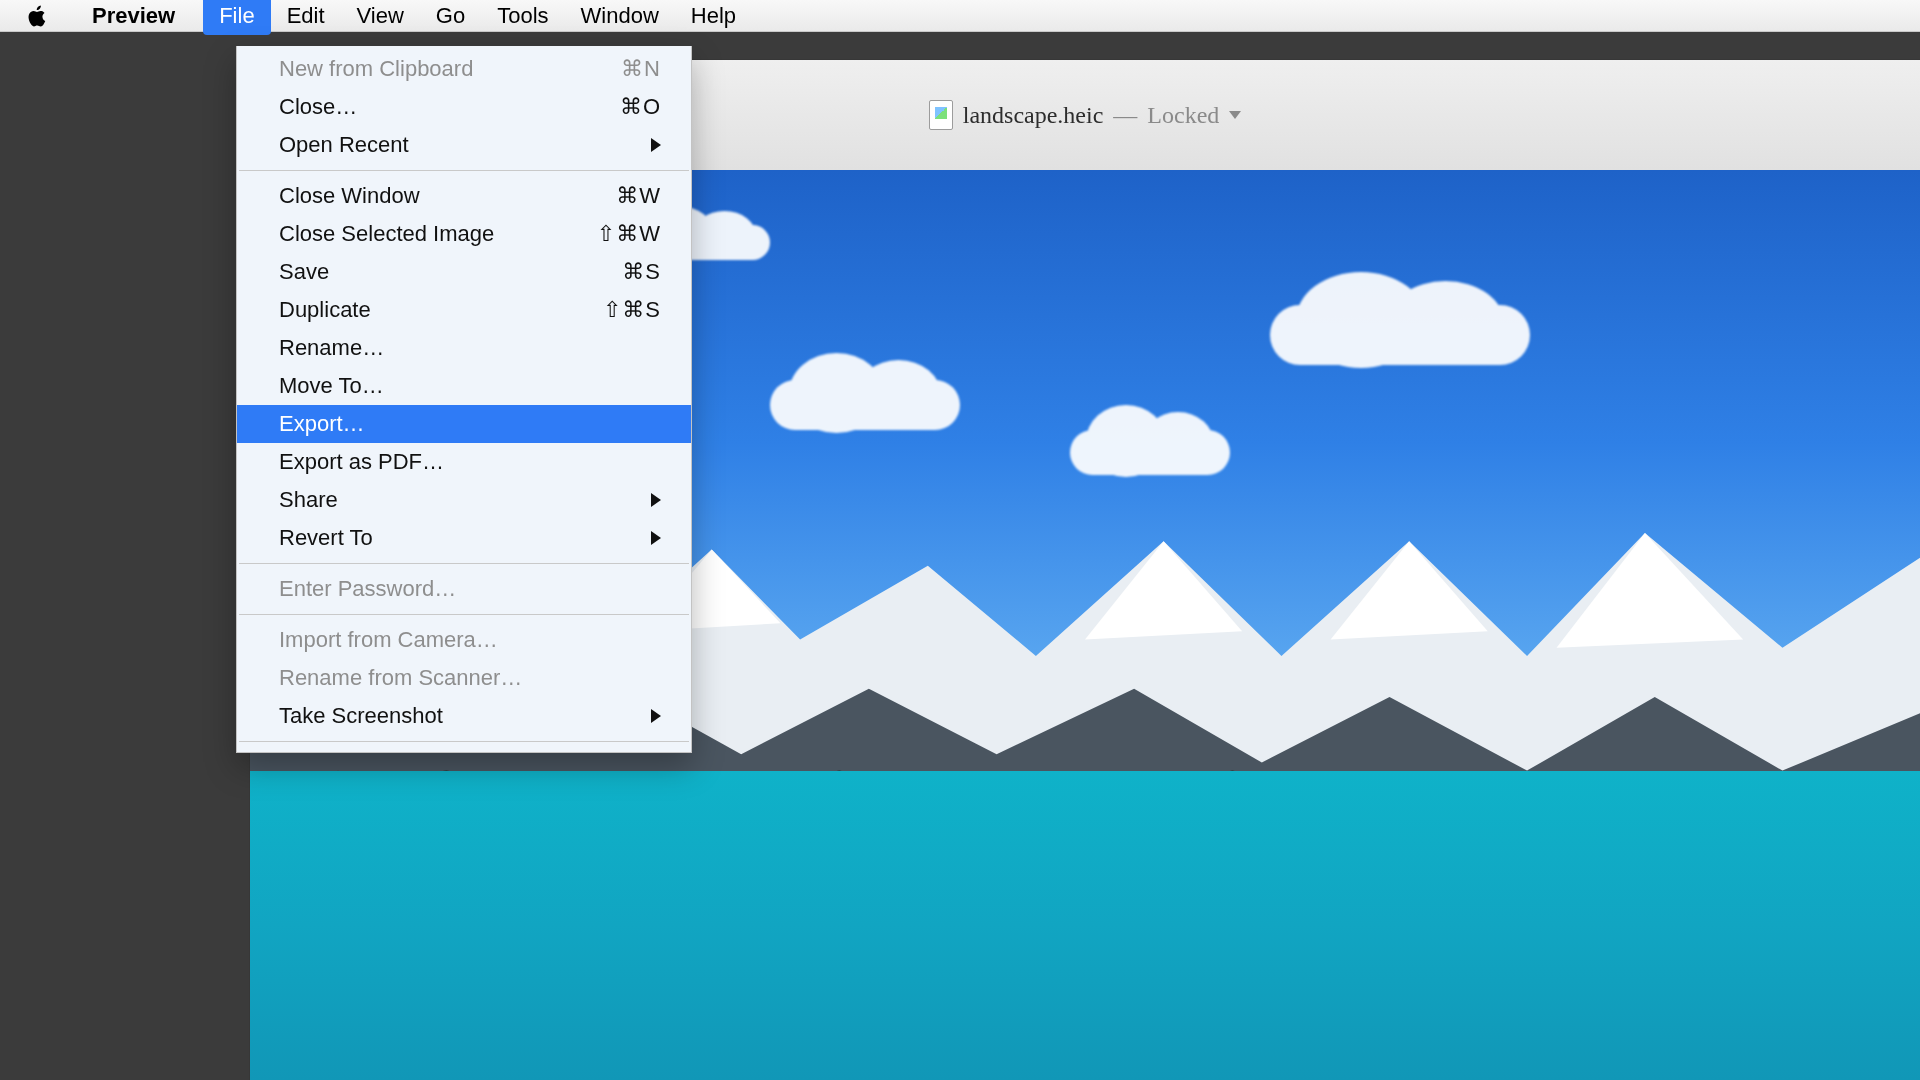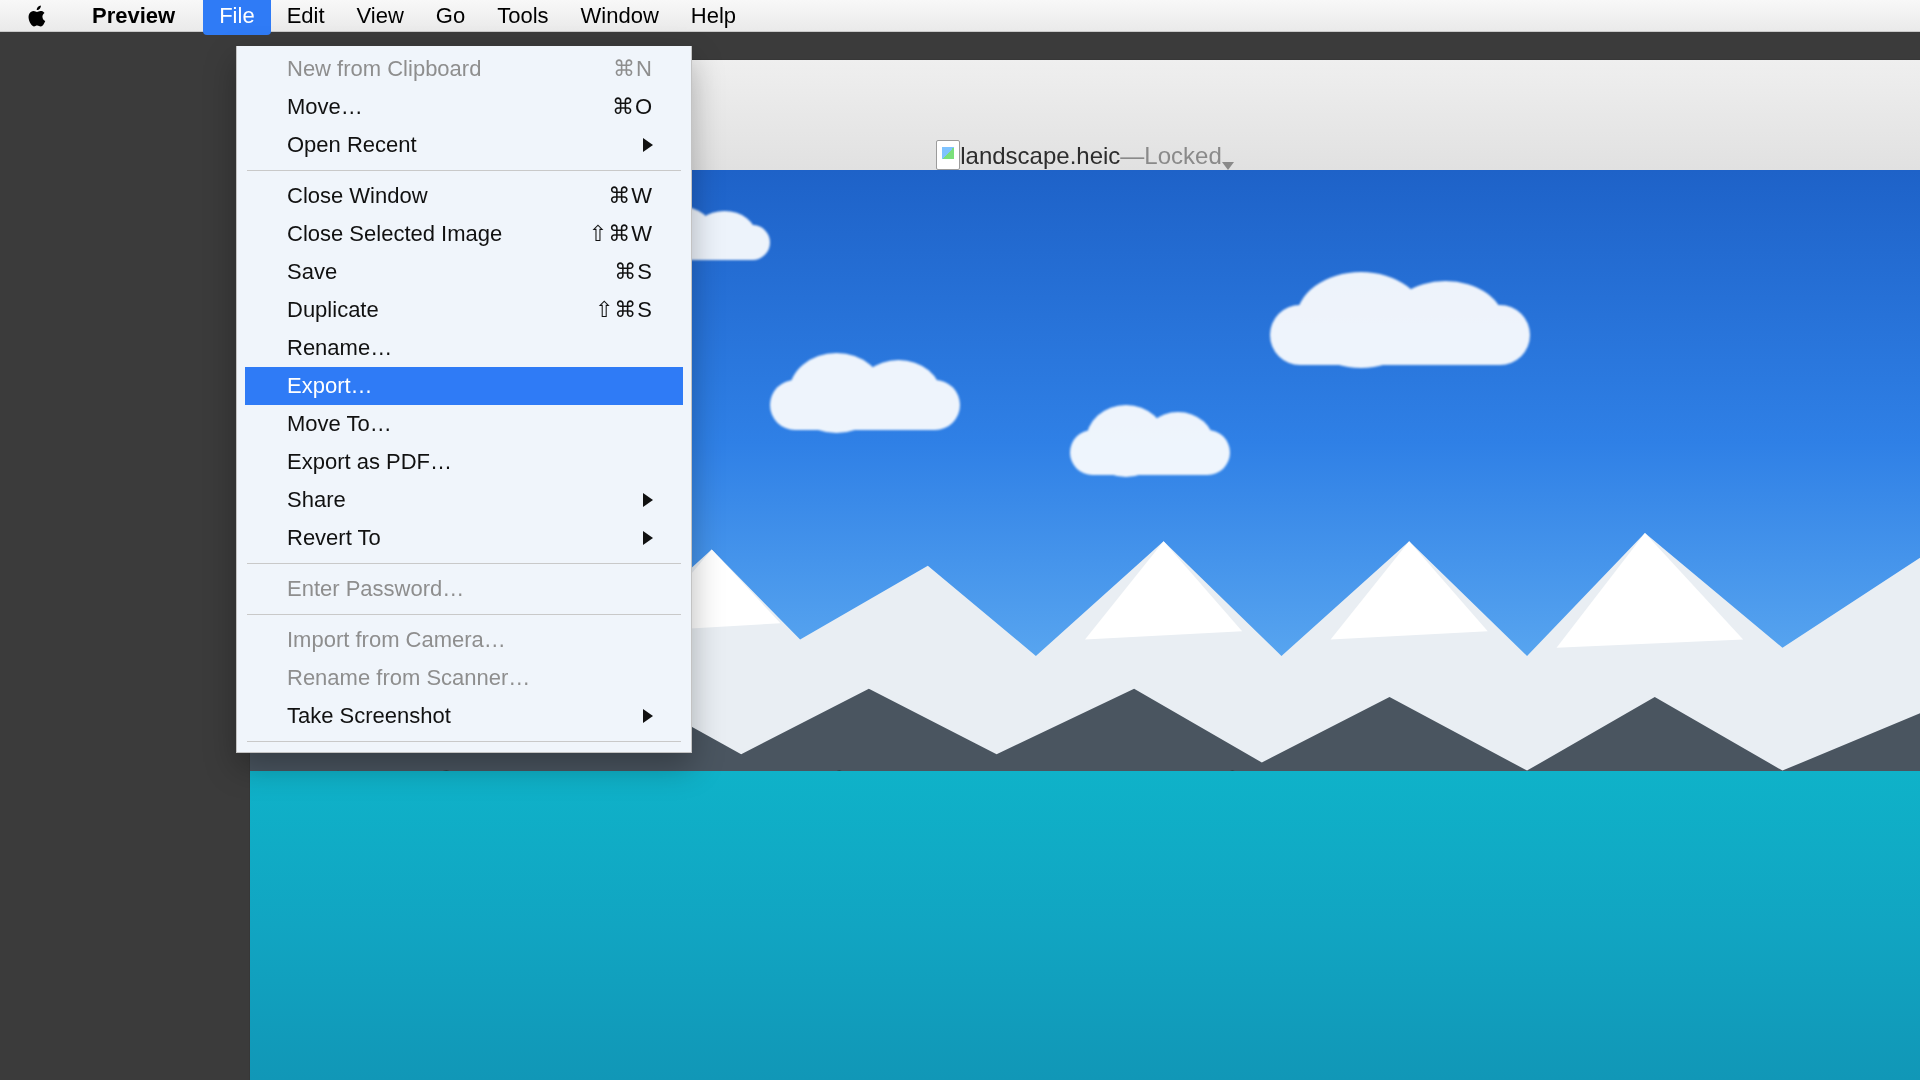--- a/index.html
+++ b/index.html
@@ -54,25 +54,27 @@
     right: 0;
     bottom: 0;
     background: #e4e4e4;
     z-index: 10;
     box-shadow: 0 0 0 1px rgba(0,0,0,0.06);
   }
   .window .titlebar {
     height: 110px;
     background: linear-gradient(#efefef, #e1e1e1);
     display: flex;
-    align-items: flex-end;
+    align-items: center;
     justify-content: center;
     font-size: 24px;
     color: #6c6c6c;
+    gap: 10px;
     position: relative;
+    font-family: Liberation Serif, serif;
   }
   .titlebar .doc-title { color: #2d2d2d; }
   .titlebar .doc-status { color: #8a8a8a; }
   .titlebar .file-icon {
     width: 24px; height: 30px;
     border: 1px solid #9c9c9c;
     background: #fff;
     position: relative;
     border-radius: 2px;
   }
@@ -137,21 +139,21 @@
   .dropdown {
     position: absolute;
     top: 46px;
     left: 236px;
     width: 456px;
     background: #f0f5fb;
     border: 1px solid #c3c3c3;
     border-top: none;
     box-shadow: 0 14px 30px rgba(0,0,0,0.28);
     z-index: 100;
-    padding: 4px 8px;
+    padding: 4px 0;
     font-size: 22px;
   }
   .dropdown .row {
     display: flex;
     align-items: center;
     justify-content: space-between;
     padding: 4px 30px 4px 42px;
     height: 38px;
     color: #111;
     cursor: default;
@@ -240,21 +242,21 @@
     <div class="lake"></div>
   </div>
 </div>
 
 <div class="dropdown" id="file-dropdown">
     <div class="row disabled">
       <span class="label">New from Clipboard</span>
       <span class="shortcut disabled-sc">⌘N</span>
     </div>
     <div class="row">
-      <span class="label">Move…</span>
+      <span class="label">Close…</span>
       <span class="shortcut">⌘O</span>
     </div>
     <div class="row">
       <span class="label">Open Recent</span>
       <span class="submenu-arrow"></span>
     </div>
     <div class="sep"></div>
     <div class="row">
       <span class="label">Close Window</span>
       <span class="shortcut">⌘W</span>
@@ -267,25 +269,25 @@
       <span class="label">Save</span>
       <span class="shortcut">⌘S</span>
     </div>
     <div class="row">
       <span class="label">Duplicate</span>
       <span class="shortcut">⇧⌘S</span>
     </div>
     <div class="row">
       <span class="label">Rename…</span>
     </div>
+    <div class="row">
+      <span class="label">Move To…</span>
+    </div>
     <div class="row highlight">
       <span class="label">Export…</span>
-    </div>
-    <div class="row">
-      <span class="label">Move To…</span>
     </div>
     <div class="row">
       <span class="label">Export as PDF…</span>
     </div>
     <div class="row">
       <span class="label">Share</span>
       <span class="submenu-arrow"></span>
     </div>
     <div class="row">
       <span class="label">Revert To</span>

